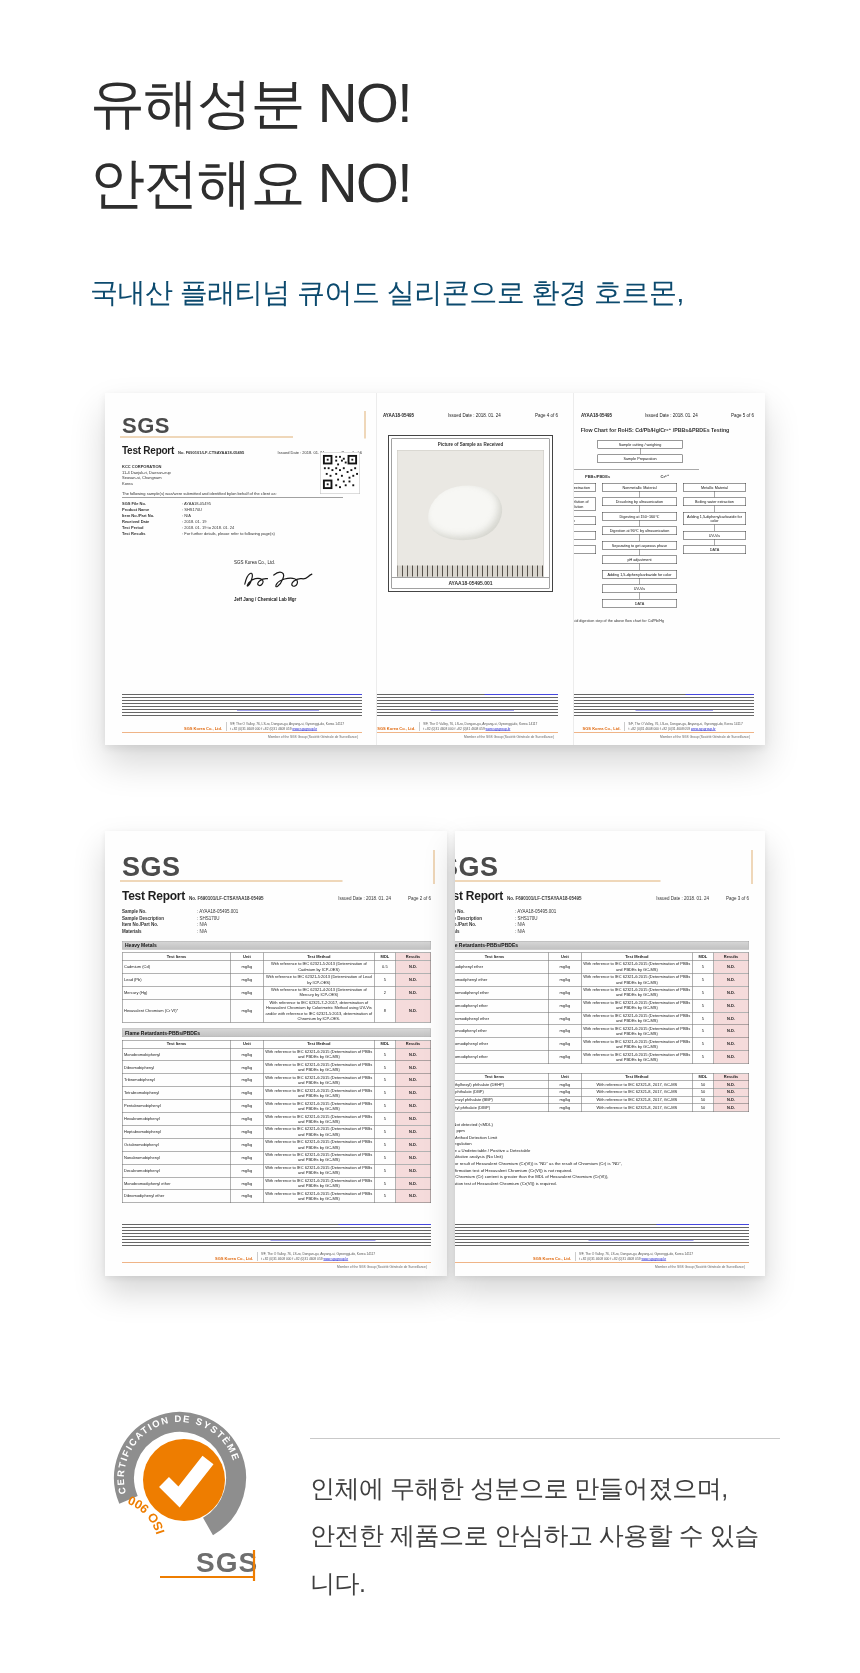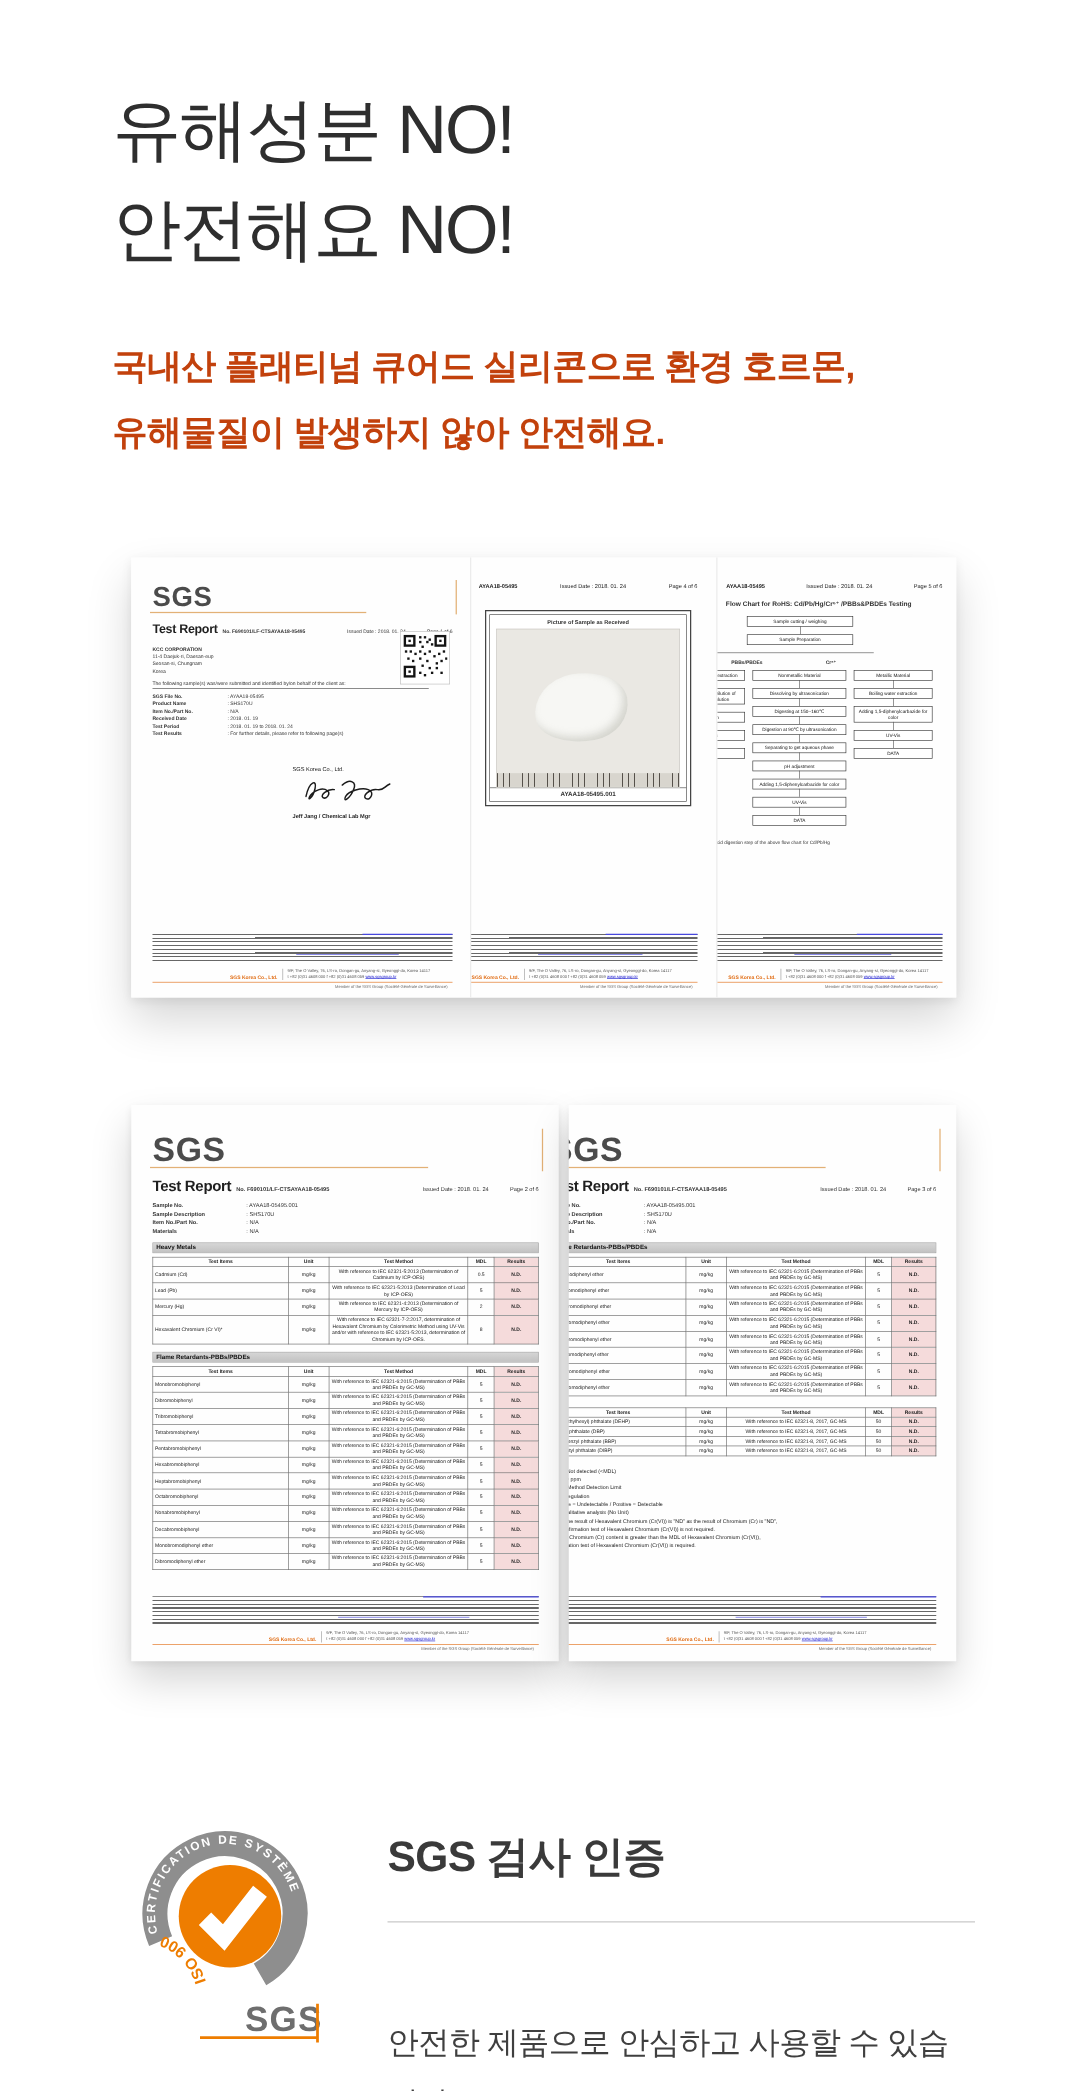--- a/index.html
+++ b/index.html
@@ -4,21 +4,21 @@
 <style>
   html,body{margin:0;padding:0;}
   body{
     width:860px;height:1673px;background:#ffffff;position:relative;overflow:hidden;
     font-family:"Liberation Sans","DejaVu Sans",sans-serif;color:#333;
     -webkit-font-smoothing:antialiased;
   }
   
   .hero{padding:64px 0 0 90px;}
   .hero h1{margin:0;font-size:55px;line-height:1.45;font-weight:400;color:#2e2e2e;letter-spacing:-1.5px;}
-  .hero .sub{margin-top:42px;font-size:28px;line-height:1.9;color:#c2410c;font-weight:700;letter-spacing:-0.5px;}
+  .hero .sub{margin-top:42px;font-size:28px;line-height:1.9;color:#0c4a6e;font-weight:400;letter-spacing:-0.5px;}
 
   
   .docrow1{margin:74px 0 0 105px;width:660px;height:352px;display:flex;background:#fdfdfd;
     box-shadow:0 18px 34px rgba(0,0,0,.16),0 3px 8px rgba(0,0,0,.08);}
   .docrow2{margin:86px 0 0 105px;width:660px;height:445px;display:flex;gap:8px;}
   .page{background:#fefefe;position:relative;overflow:hidden;}
   .docrow2 .page{box-shadow:0 16px 30px rgba(0,0,0,.17),0 2px 6px rgba(0,0,0,.08);}
   .p1{width:272px;}
   .p4{width:196px;border-left:1px solid #ececec;}
   .p5{width:192px;border-left:1px solid #ececec;}
@@ -132,21 +132,20 @@
 </head>
 <body>
 
 <section class="hero">
   <h1>
     <span>유해성분 NO!</span><br>
     <span>안전해요 NO!</span>
   </h1>
   <div class="sub">
     <div>국내산 플래티넘 큐어드 실리콘으로 환경 호르몬,</div>
-    <div>유해물질이 발생하지 않아 안전해요.</div>
   </div>
 </section>
 
 <section class="docrow1">
 
   <div class="page p1">
     <div class="sc">
       <span class="sgs logo-md">SGS</span>
       <div class="trhead">
         <span class="trtitle">Test Report</span>
@@ -723,20 +722,19 @@
       <path d="M 56 82 L 71 97 L 100 60" stroke="#ffffff" stroke-width="14" fill="none"></path>
       <text font-size="12.5" font-weight="800" fill="#ee7d00" letter-spacing="1" font-family="Liberation Sans, sans-serif">
         <textPath href="#arcIso" startOffset="0">ISO 9001</textPath>
       </text>
       <text x="88" y="172" font-size="28" font-weight="800" fill="#6e6e6e" letter-spacing="1" font-family="Liberation Sans, sans-serif">SGS</text>
       <line x1="52" y1="177" x2="146" y2="177" stroke="#ee7d00" stroke-width="2.2"></line>
       <line x1="146" y1="150" x2="146" y2="181" stroke="#ee7d00" stroke-width="2.2"></line>
     </svg>
   </div>
   <div class="certtext">
-    <h2>SGS 검사 인증</h2>
     <div class="certdiv"></div>
     <p>
-      <br>
+      <span>인체에 무해한 성분으로 만들어졌으며,</span><br>
       <span>안전한 제품으로 안심하고 사용할 수 있습니다.</span>
     </p>
   </div>
 </section>
 
 </body></html>

